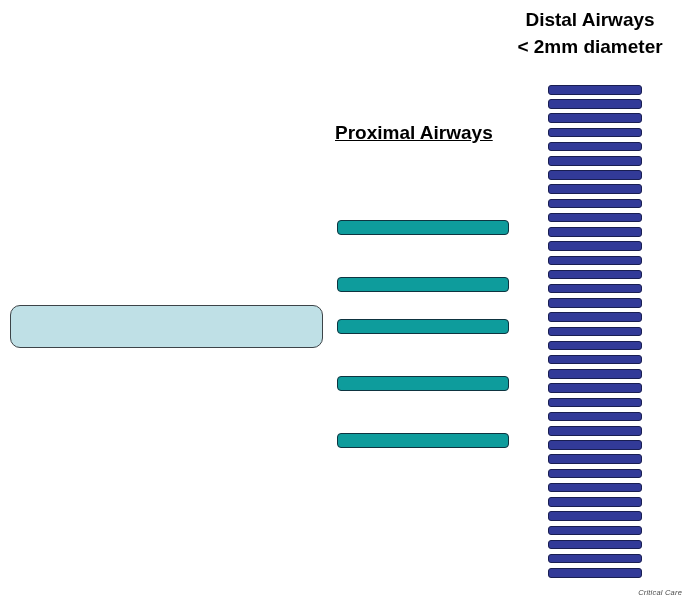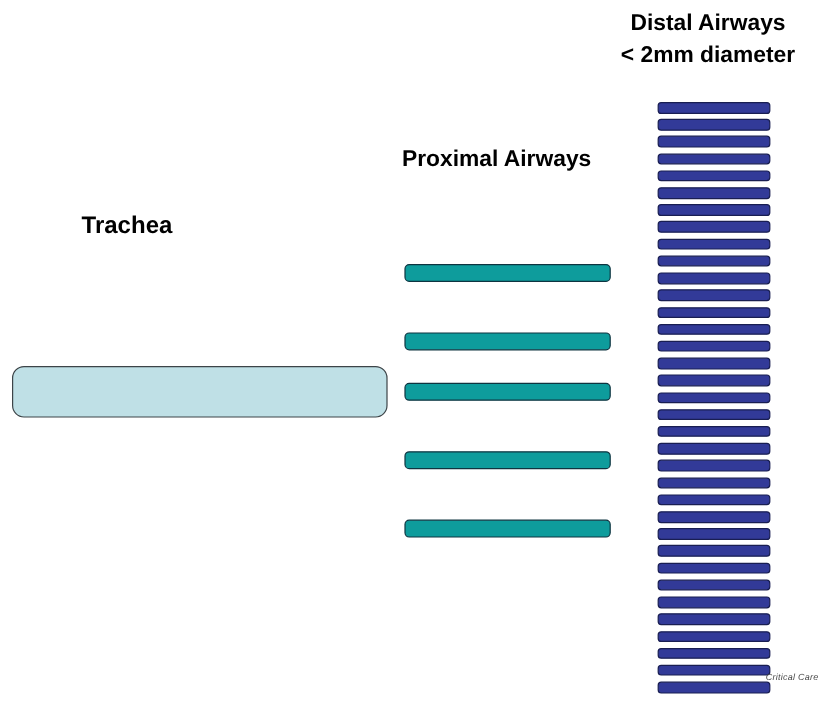--- a/index.html
+++ b/index.html
@@ -26,20 +26,21 @@
   .trachea-label {
     left: 68px;
     top: 176px;
     line-height: 24px;
     font-size: 20px;
   }
   .proximal-label {
     left: 335px;
     top: 119px;
     text-align: left;
+    text-decoration: underline;
   }
   .distal-label {
     left: 490px;
     top: 6px;
     width: 200px;
     text-align: center;
   }
   .trachea-rect {
     position: absolute;
     left: 10px;
@@ -64,33 +65,32 @@
     left: 548px;
     width: 92px;
     height: 7.5px;
     background: var(--distal-fill, #323a98);
     border: 1.5px solid var(--distal-border, #191e52);
     border-radius: 3px;
   }
   .credit {
     position: absolute;
     right: 3px;
-    top: 560px;
+    top: 588px;
     font-size: 7.5px;
     font-style: italic;
     color: var(--credit-text, #4a4a4a);
     letter-spacing: 0.2px;
   }
 </style>
 </head>
 <body>
 
 <div class="canvas">
 
-  <div class="label trachea-label">Trachea</div>
 
   <div class="trachea-rect"></div>
 
   <div class="label proximal-label">
     <div>Proximal Airways</div>
   </div>
 
   <div id="proximal-bars">
       <div class="pbar" style="top: 220px;"></div>
       <div class="pbar" style="top: 277px;"></div>

